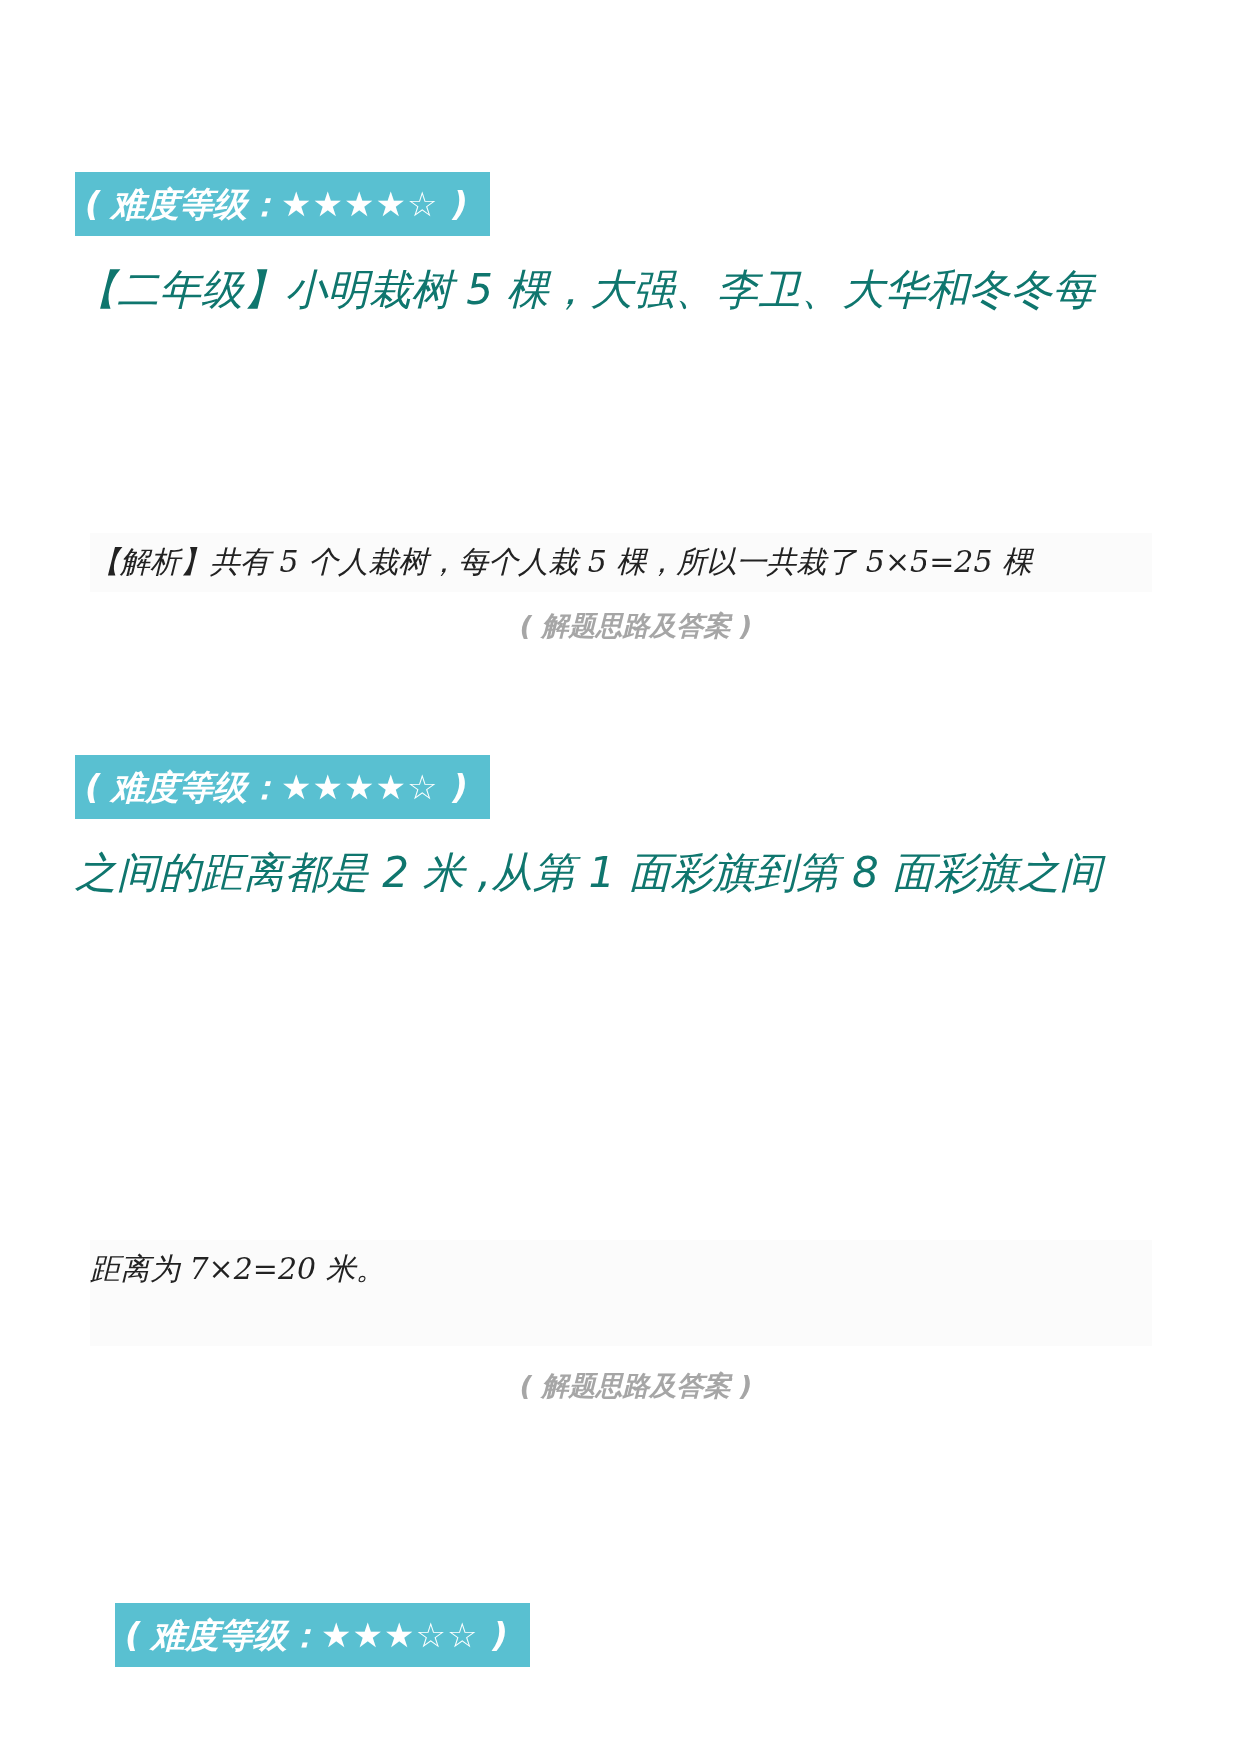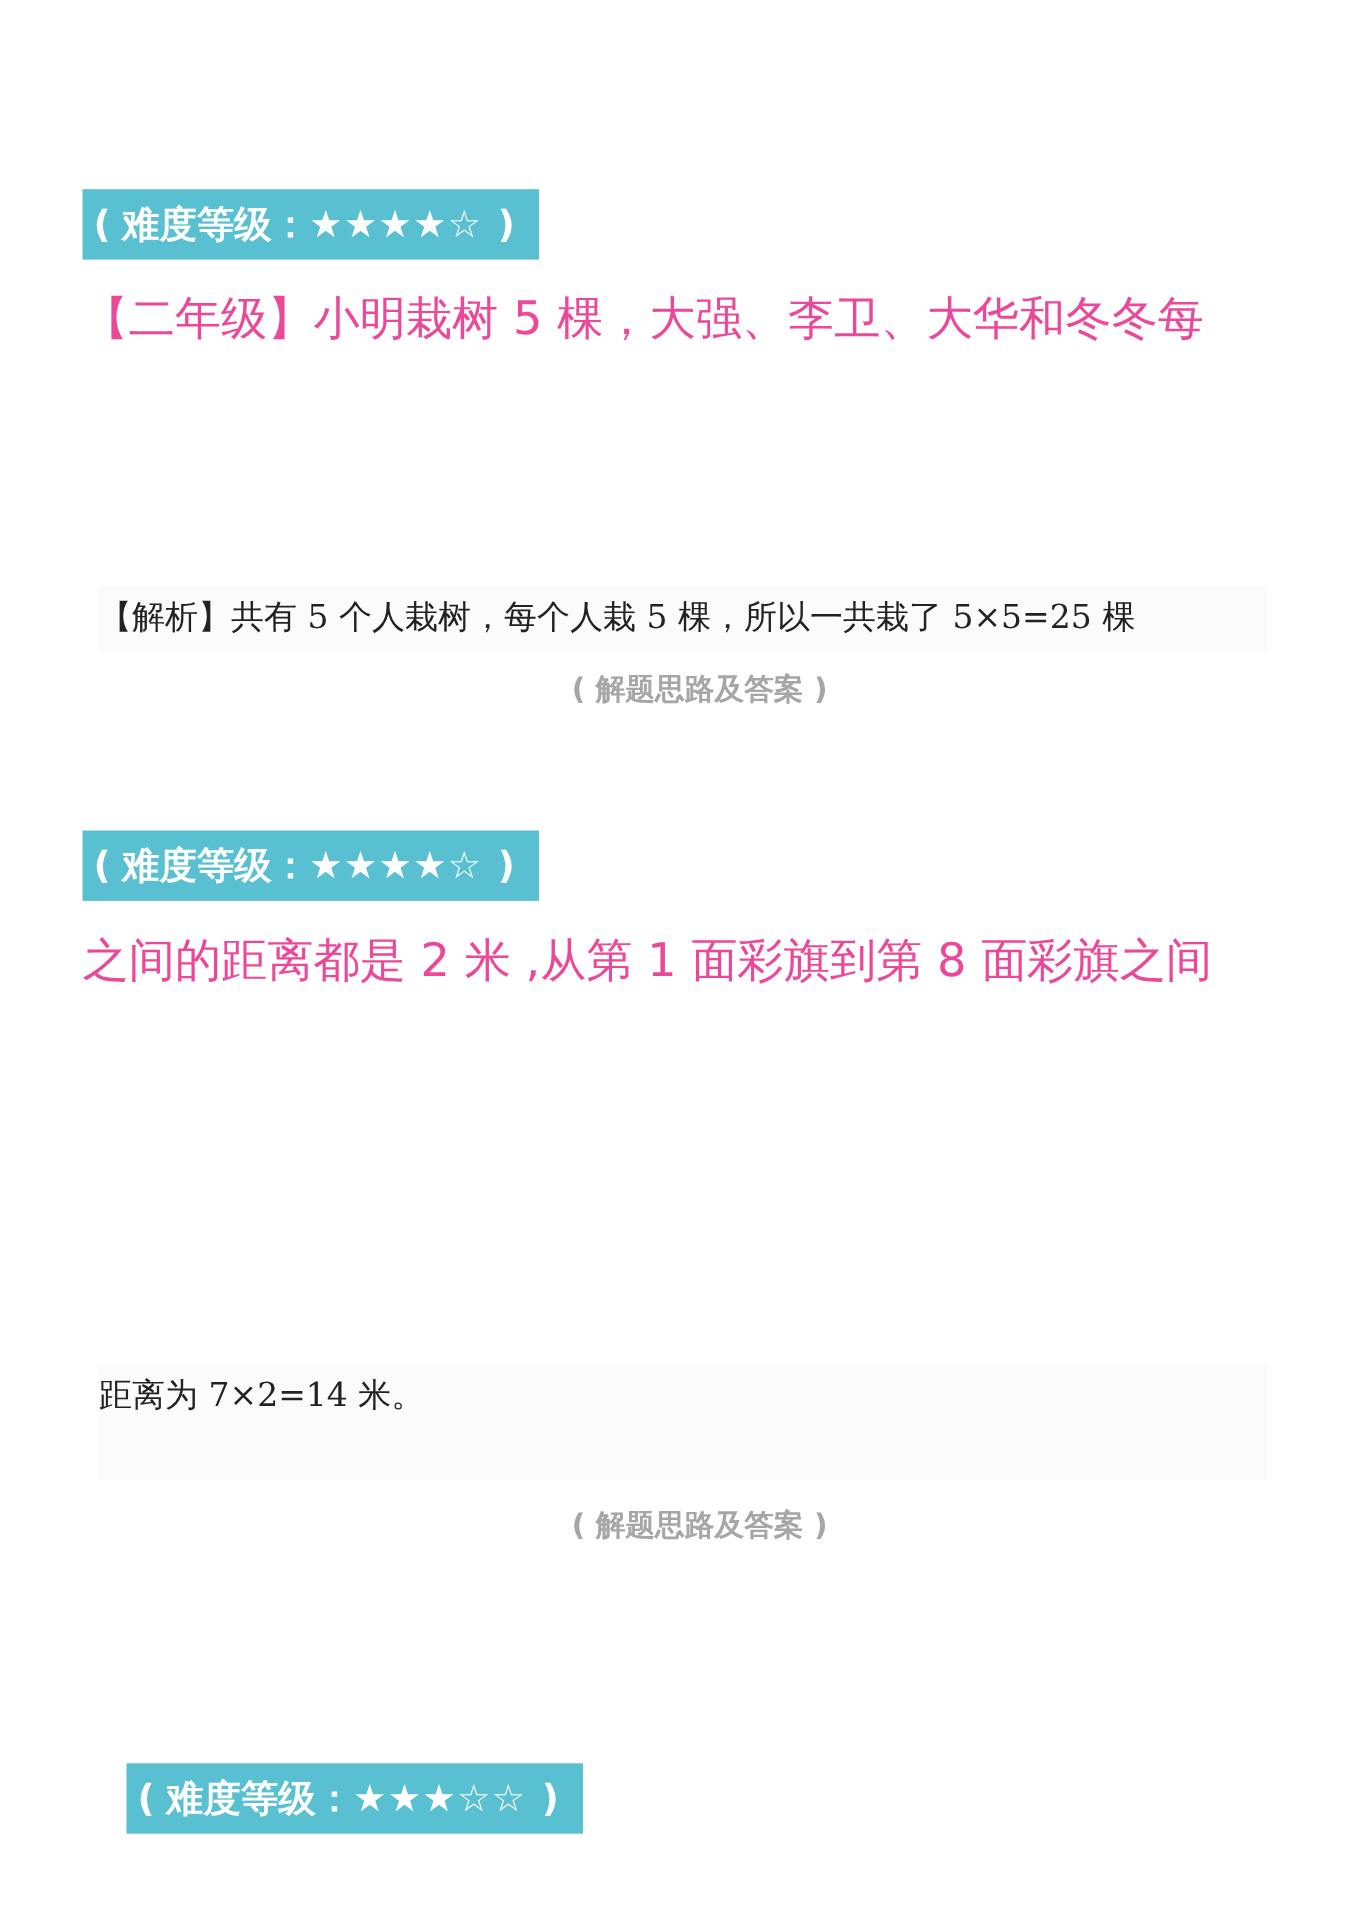--- a/index.html
+++ b/index.html
@@ -1,15 +1,15 @@
 <!DOCTYPE html>
 <html><head>
   <meta charset="utf-8">
   <style>
-    * { margin: 0; padding: 0; box-sizing: border-box; }
+    * { margin: 0; padding: 0; box-sizing: border-box; font-style: italic; }
     html, body {
       width: 1240px;
       height: 1754px;
       background: #ffffff;
       overflow: hidden;
     }
     body {
       position: relative;
       font-family: "DejaVu Sans", "Liberation Sans", sans-serif;
       color: #000000;
@@ -33,21 +33,21 @@
     .badge .stars { letter-spacing: 1px; font-weight: normal; }
     .badge .paren-close { display: inline-block; margin-left: 14px; }
 
     .question {
       position: absolute;
       left: 75px;
       width: 1100px;
       font-family: "DejaVu Sans", sans-serif;
       font-size: 42px;
       line-height: 96px;
-      color: #ec4899;
+      color: #0f766e;
       letter-spacing: 0px;
     }
     .question .line { display: block; white-space: nowrap; }
 
     .analysis {
       position: absolute;
       left: 90px;
       width: 1062px;
       background: #fbfbfb;
       font-family: "DejaVu Serif", "Liberation Serif", serif;
@@ -89,20 +89,20 @@
 
 <div class="badge" style="top:755px;">
   <span class="paren">(</span><span>难度等级：</span><span class="stars">★★★★☆</span><span class="paren-close">)</span>
 </div>
 
 <div class="question" style="top:825px;">
   <span class="line">之间的距离都是 2 米 ,从第 1 面彩旗到第 8 面彩旗之间</span>
 </div>
 
 <div class="analysis" style="top:1240px; height:106px;">
-  <span class="line">距离为 7×2=14 米。</span>
+  <span class="line">距离为 7×2=20 米。</span>
 </div>
 
 <div class="answer-label" style="top:1368px;">( 解题思路及答案 )</div>
 
 <div class="badge" style="top:1603px;margin-left:40px;">
   <span class="paren">(</span><span>难度等级：</span><span class="stars">★★★☆☆</span><span class="paren-close">)</span>
 </div>
 
 </body></html>

